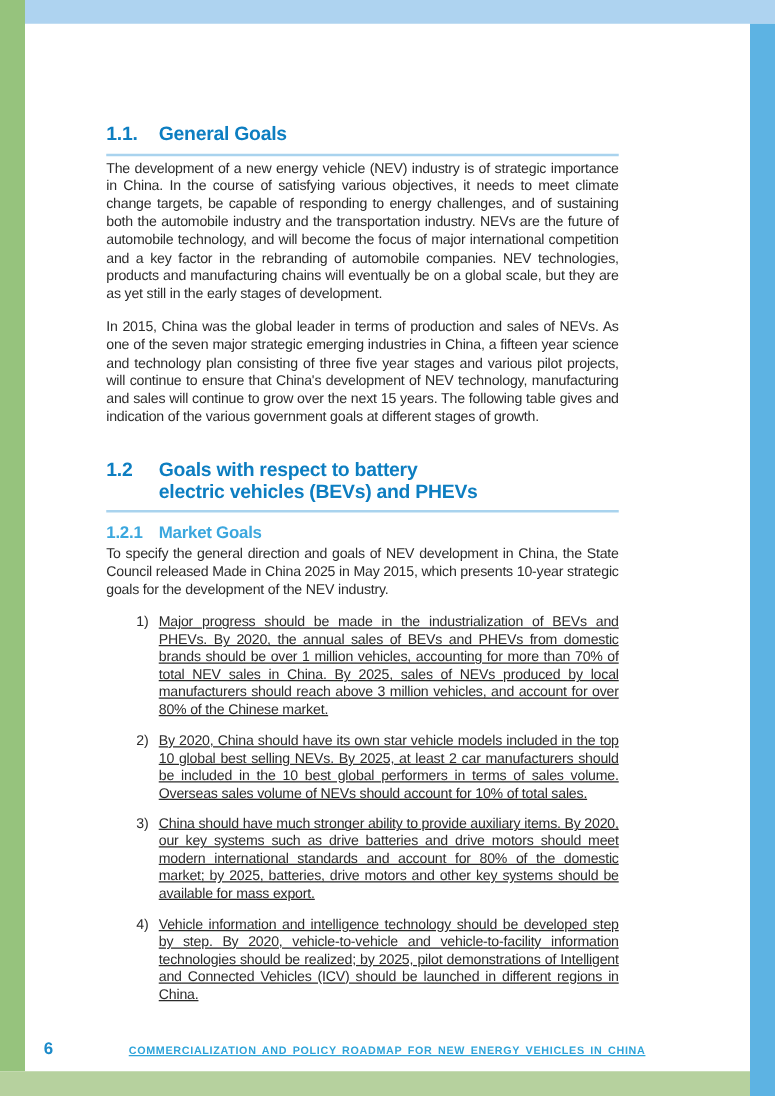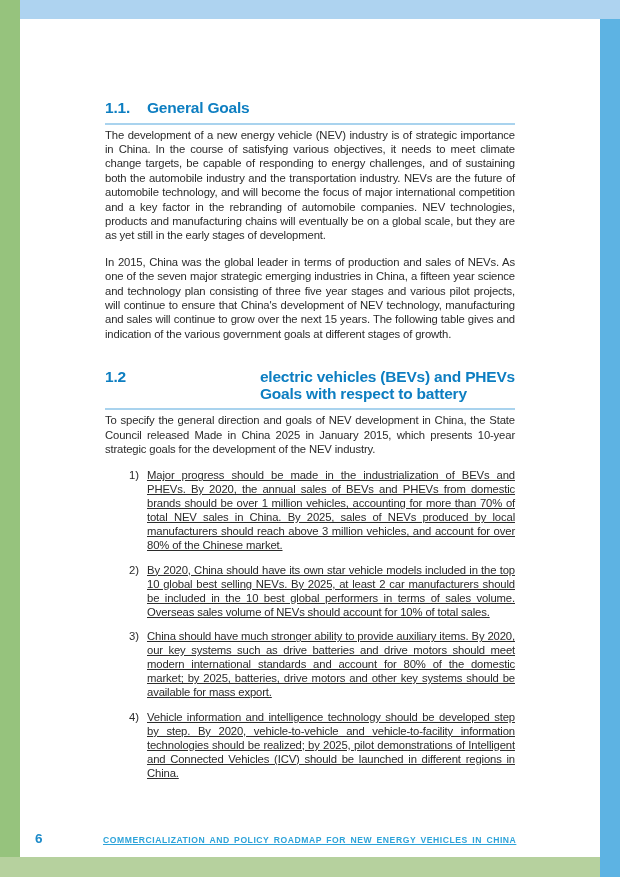--- a/index.html
+++ b/index.html
@@ -16,37 +16,37 @@
 
   
   .strip-left   { position: absolute; left: 0; top: 0; width: 20px; height: 857px; background: #96c37d; }
   .strip-top    { position: absolute; left: 20px; right: 0; top: 0; height: 19px; background: #aed3f0; }
   .strip-right  { position: absolute; right: 0; top: 19px; width: 20px; height: 858px; background: #5db3e3; }
   .strip-bottom { position: absolute; left: 0; bottom: 0; width: 600px; height: 20px; background: #b6d19e; }
 
   
   .content {
     position: absolute;
-    left: 105px;
+    left: 85px;
     top: 19px;
     width: 410px;
     padding-top: 81px;
     color: #2b2b2b;
   }
 
   .sec-head {
     display: flex;
     color: #0d7ec1;
     font-weight: bold;
     font-size: 15.5px;
     line-height: 16.5px;
     letter-spacing: -0.2px;
   }
   .sec-head .sec-num { width: 42px; flex-shrink: 0; }
-  .sec-head.second { margin-top: 28px; justify-content: space-between; }
+  .sec-head.second { margin-top: 28px; }
 
   .rule {
     height: 2px;
     background: #a9d3ee;
     margin-top: 6px;
   }
 
   .body-para {
     font-size: 11.3px;
     line-height: 14.4px;
@@ -118,28 +118,32 @@
       <span>General Goals</span>
     </div>
     <div class="rule"></div>
 
     <p class="body-para">The development of a new energy vehicle (NEV) industry is of strategic importance in China. In the course of satisfying various objectives, it needs to meet climate change targets, be capable of responding to energy challenges, and of sustaining both the automobile industry and the transportation industry. NEVs are the future of automobile technology, and will become the focus of major international competition and a key factor in the rebranding of automobile companies. NEV technologies, products and manufacturing chains will eventually be on a global scale, but they are as yet still in the early stages of development.</p>
     <p class="body-para last">In 2015, China was the global leader in terms of production and sales of NEVs. As one of the seven major strategic emerging industries in China, a fifteen year science and technology plan consisting of three five year stages and various pilot projects, will continue to ensure that China's development of NEV technology, manufacturing and sales will continue to grow over the next 15 years. The following table gives and indication of the various government goals at different stages of growth.</p>
 
     <div class="sec-head second">
       <span class="sec-num">1.2</span>
       <span>
+        <span style="display:block">Goals with respect to battery</span>
         <span style="display:block">electric vehicles (BEVs) and PHEVs</span>
-        <span style="display:block">Goals with respect to battery</span>
       </span>
     </div>
     <div class="rule"></div>
 
+    <div class="sub-head">
+      <span class="sec-num">1.2.1</span>
+      <span>Market Goals</span>
+    </div>
 
-    <p class="body-para last">To specify the general direction and goals of NEV development in China, the State Council released Made in China 2025 in January 2015, which presents 10-year strategic goals for the development of the NEV industry.</p>
+    <p class="body-para last">To specify the general direction and goals of NEV development in China, the State Council released Made in China 2025 in May 2015, which presents 10-year strategic goals for the development of the NEV industry.</p>
 
     <div class="goal-list">
       <div class="goal-item">
         <span class="goal-marker">1)</span>
         <div class="goal-text">Major progress should be made in the industrialization of BEVs and PHEVs. By 2020, the annual sales of BEVs and PHEVs from domestic brands should be over 1 million vehicles, accounting for more than 70% of total NEV sales in China. By 2025, sales of NEVs produced by local manufacturers should reach above 3 million vehicles, and account for over 80% of the Chinese market.</div>
       </div>
       <div class="goal-item">
         <span class="goal-marker">2)</span>
         <div class="goal-text">By 2020, China should have its own star vehicle models included in the top 10 global best selling NEVs. By 2025, at least 2 car manufacturers should be included in the 10 best global performers in terms of sales volume. Overseas sales volume of NEVs should account for 10% of total sales.</div>
       </div>

